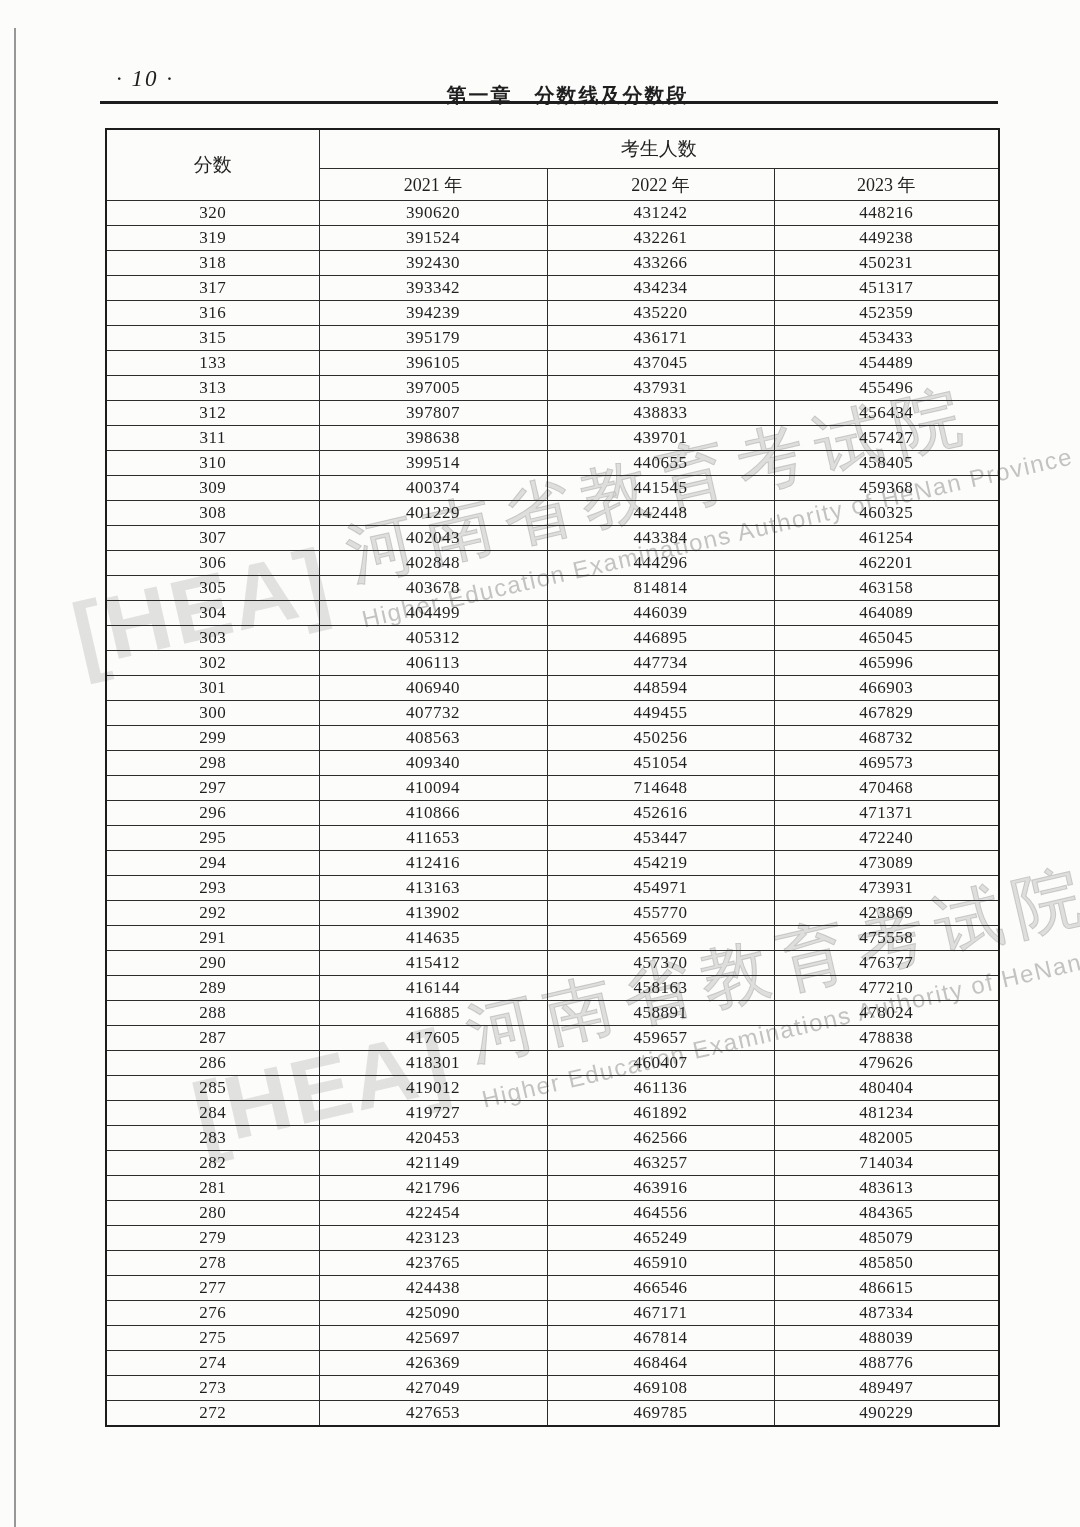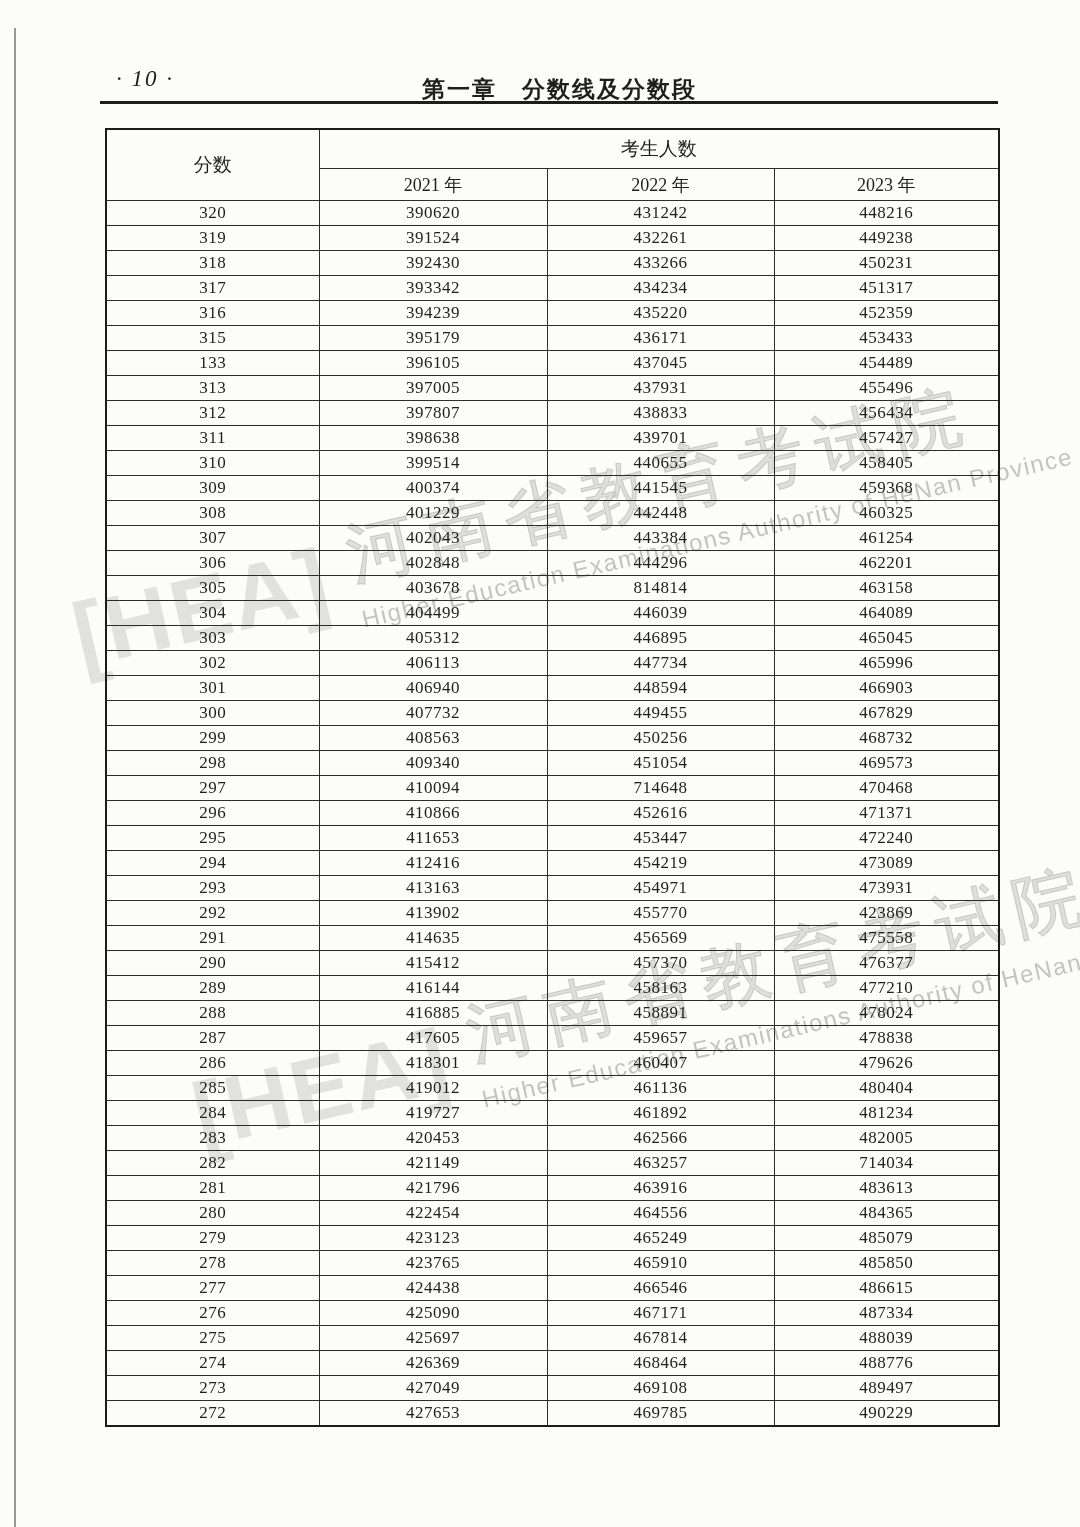--- a/index.html
+++ b/index.html
@@ -14,22 +14,22 @@
   .scan-edge {
     position: absolute; left: 14px; top: 28px;
     width: 2px; height: 1499px; background: #979797;
   }
   .page-num {
     position: absolute; left: 116px; top: 66px;
     font-size: 23px; letter-spacing: 2px; font-style: italic;
   }
   .chapter {
     position: absolute; left: 105px; top: 66px; width: 893px;
-    margin: 8px; text-align: center;
-    font-size: 23px; font-weight: bold; letter-spacing: 2px;
+    margin: 16px; text-align: center;
+    font-size: 20px; font-weight: bold; letter-spacing: 2px;
     font-family: Liberation Sans, sans-serif;
   }
   .head-rule {
     position: absolute; left: 100px; top: 101px;
     width: 898px; height: 3px; background: #1d1d1d;
   }
   
   .wm {
     position: absolute; display: flex; align-items: center; gap: 24px;
     transform-origin: left center; z-index: 1; pointer-events: none;

